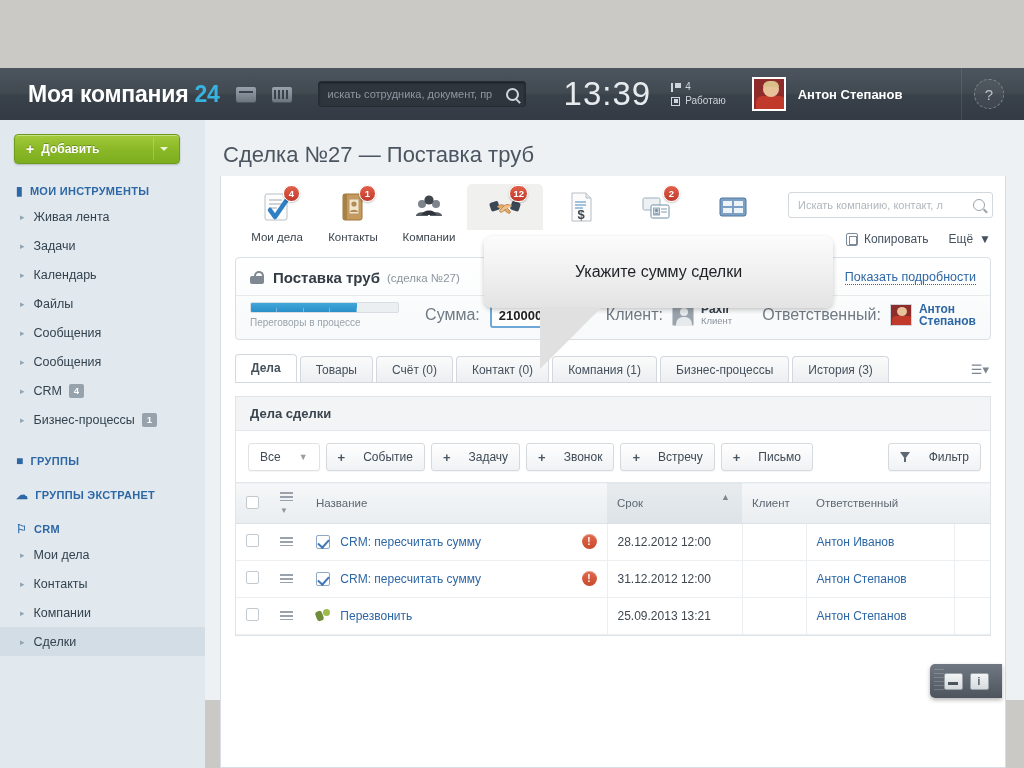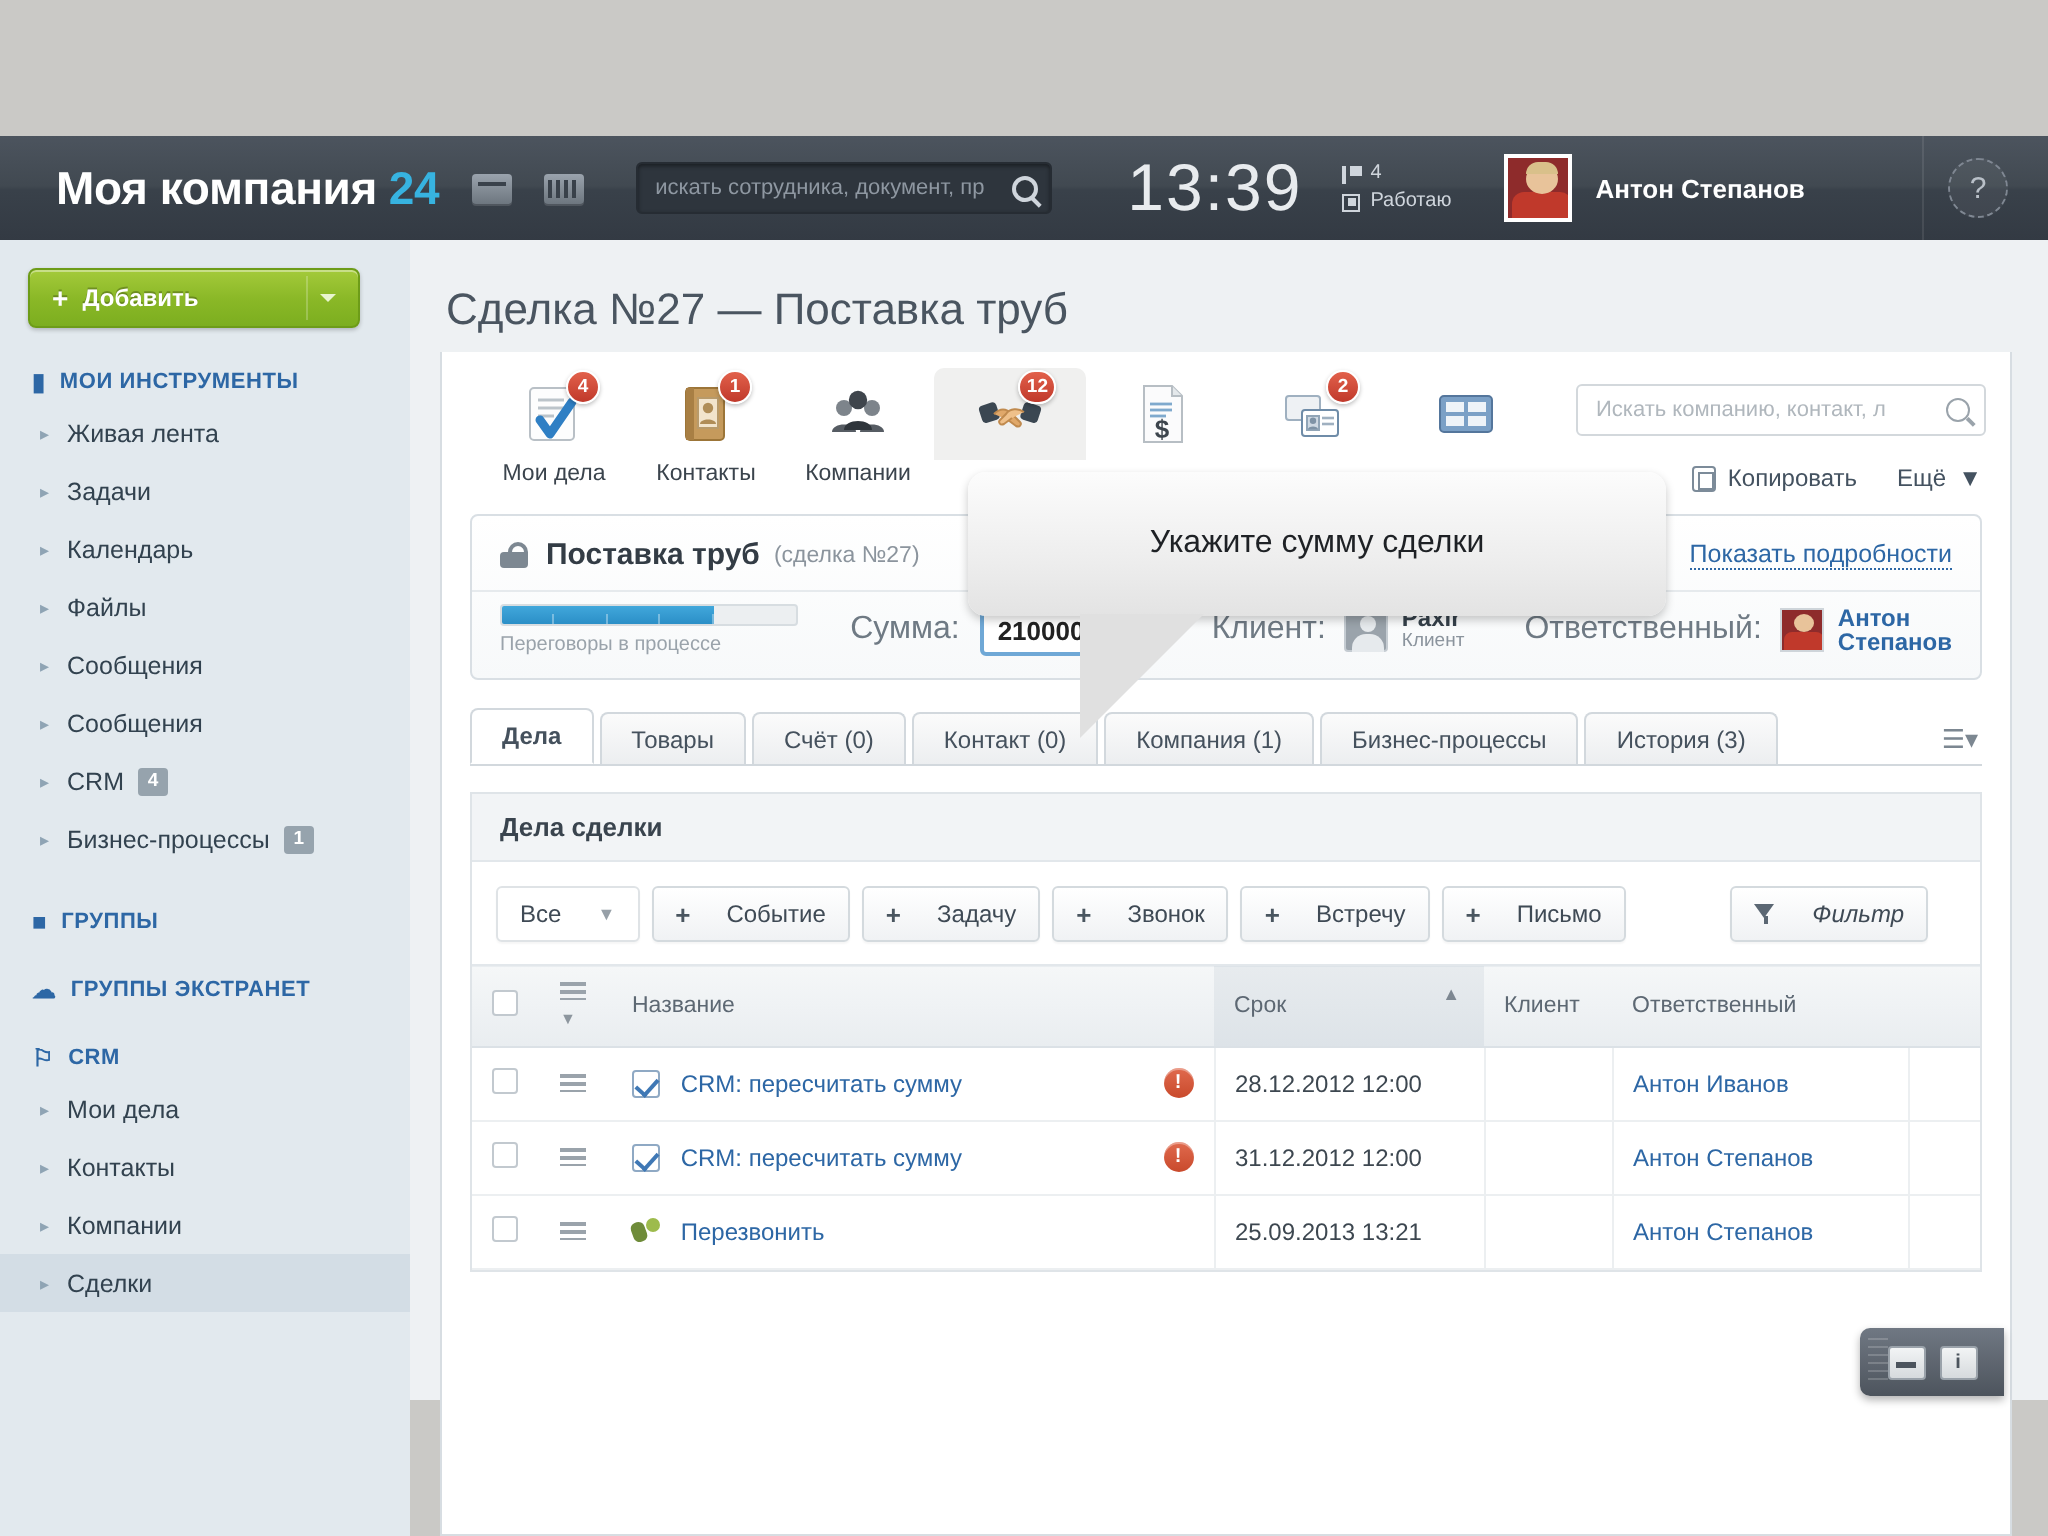--- a/index.html
+++ b/index.html
@@ -198,21 +198,21 @@
   .btnrow { display:flex; align-items:center; padding:12px 12px 11px 12px; background:#fff; position:relative;}
   .pill {
     height:28px; padding:0 11px; display:flex;align-items:center;gap:18px;
     background:linear-gradient(to bottom,#ffffff,#f0f2f4); border:1px solid #d4dade;
     border-radius:3px; font-size:12px; color:#3f4a55; margin-right:6px;
     box-shadow:0 1px 1px rgba(0,0,0,.04);
   }
   .pill.plain{ background:#fff; border-color:#dfe3e6; }
   .pill .p{ font-weight:bold; font-size:13px; color:#4a5660; }
   .pill .dn{ color:#97a0a8; font-size:9px; }
-  .filterbtn{ position:absolute; right:20px;font-style:italic; }
+  .filterbtn{ position:absolute; right:3px; }
   .funnel{width:11px;height:10px;position:relative;}
   .funnel::before{content:"";position:absolute;top:0;left:0;border-left:5.5px solid transparent;border-right:5.5px solid transparent;border-top:7px solid #5b6773;}
   .funnel::after{content:"";position:absolute;top:6px;left:4.5px;width:2px;height:4px;background:#5b6773;}
 
   
   table { width:100%; border-collapse:collapse; }
   thead th {
     background:linear-gradient(to bottom,#f5f7f8,#e9edf0); border-top:1px solid #e2e7eb; border-bottom:1px solid #dbe1e6;
     font-size:11.5px; color:#5d6873; font-weight:normal; text-align:left; padding:8px 10px; position:relative;
   }

